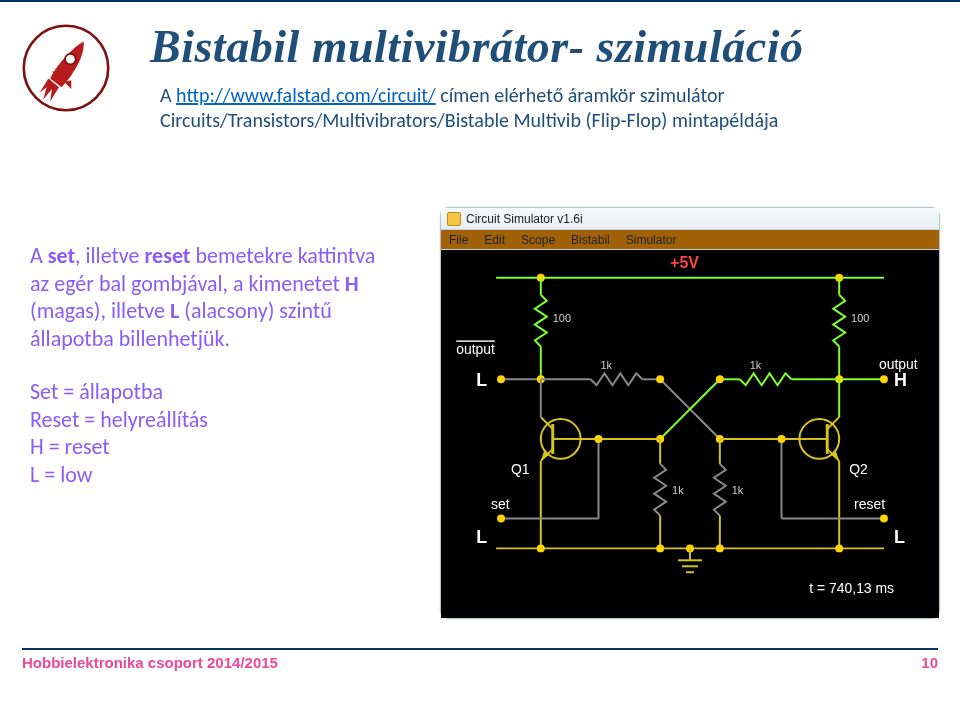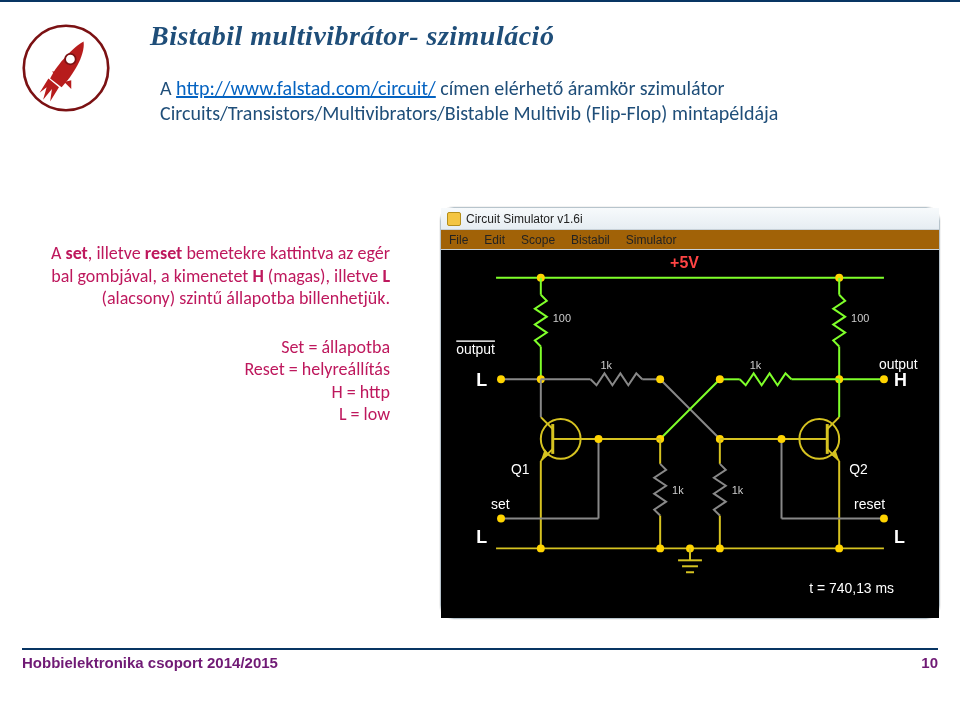--- a/index.html
+++ b/index.html
@@ -23,53 +23,52 @@
     left: 22px;
     top: 22px;
     width: 88px;
     height: 88px;
   }
   .title {
     font-family: Georgia, 'Times New Roman', serif;
     font-style: italic;
     font-weight: bold;
     color: #1F4E79;
-    font-size: 28px;
+    font-size: 46px;
     margin-left: 120px;
     margin-top: 0;
     letter-spacing: 0.5px;
   }
   .intro {
     margin-left: 130px;
-    margin-top: 24px;
+    margin-top: 10px;
     font-size: 20px;
     color: #1F4E79;
     line-height: 1.25;
     max-width: 740px;
   }
   .intro a { color: #0563C1; text-decoration: underline; }
   .body-left {
     position: absolute;
     left: 30px;
     top: 240px;
     width: 360px;
-    font-size: 18px;
-    color: #be185d;
+    font-size: 22px;
+    color: #8b5cf6;
     line-height: 1.25;
-    text-align: right;
   }
   .body-left .gap { height: 26px; }
   .simwin {
     position: absolute;
     right: 20px;
     top: 205px;
     width: 500px;
     height: 412px;
     border: 1px solid #b7c4cc;
-    border-radius: 14px;
+    border-radius: 9px;
     background: #eef3f6;
     box-shadow: 0 0 0 1px rgba(0,0,0,0.05);
     font-family: Tahoma, Arial, sans-serif;
     font-size: 12px;
     color: #222;
   }
   .sim-titlebar {
     height: 22px;
     display: flex;
     align-items: center;
@@ -123,21 +122,21 @@
     left: 22px; right: 22px; top: 0;
     border-top: 2px solid #083563;
   }
   .footer-text {
     position: absolute;
     left: 22px; right: 22px; top: 6px;
     display: flex;
     justify-content: space-between;
     font-family: 'Comic Sans MS', cursive, sans-serif;
     font-weight: bold;
-    color: #701a75;
+    color: #ec4899;
     font-size: 15px;
   }
 </style>
 </head>
 <body>
 
 <div class="slide">
   <svg class="rocket" viewBox="0 0 100 100">
     <circle cx="50" cy="50" r="48" fill="#fff" stroke="#7b1113" stroke-width="3"></circle>
     <path d="M70 20 C60 25 40 45 32 62 L45 72 C58 58 72 36 70 20 Z" fill="#b71c1c"></path>
@@ -153,21 +152,21 @@
     <span>A </span><a href="#">http://www.falstad.com/circuit/</a><span> címen elérhető áramkör szimulátor Circuits/Transistors/Multivibrators/Bistable Multivib (Flip-Flop) mintapéldája</span>
   </p>
 
   <div class="body-left">
     <p>
       <span>A </span><b>set</b><span>, illetve </span><b>reset</b><span> bemetekre kattintva az egér bal gombjával, a kimenetet </span><b>H</b><span> (magas), illetve </span><b>L</b><span> (alacsony) szintű állapotba billenhetjük.</span>
     </p>
     <div class="gap"></div>
     <p>Set = állapotba</p>
     <p>Reset = helyreállítás</p>
-    <p>H = http</p>
+    <p>H = reset</p>
     <p>L = low</p>
   </div>
 
   <div class="simwin">
     <div class="sim-titlebar">
       <span class="icon"></span>
       <span>Circuit Simulator v1.6i</span>
     </div>
     <div class="sim-menubar">
       <span>File</span>

